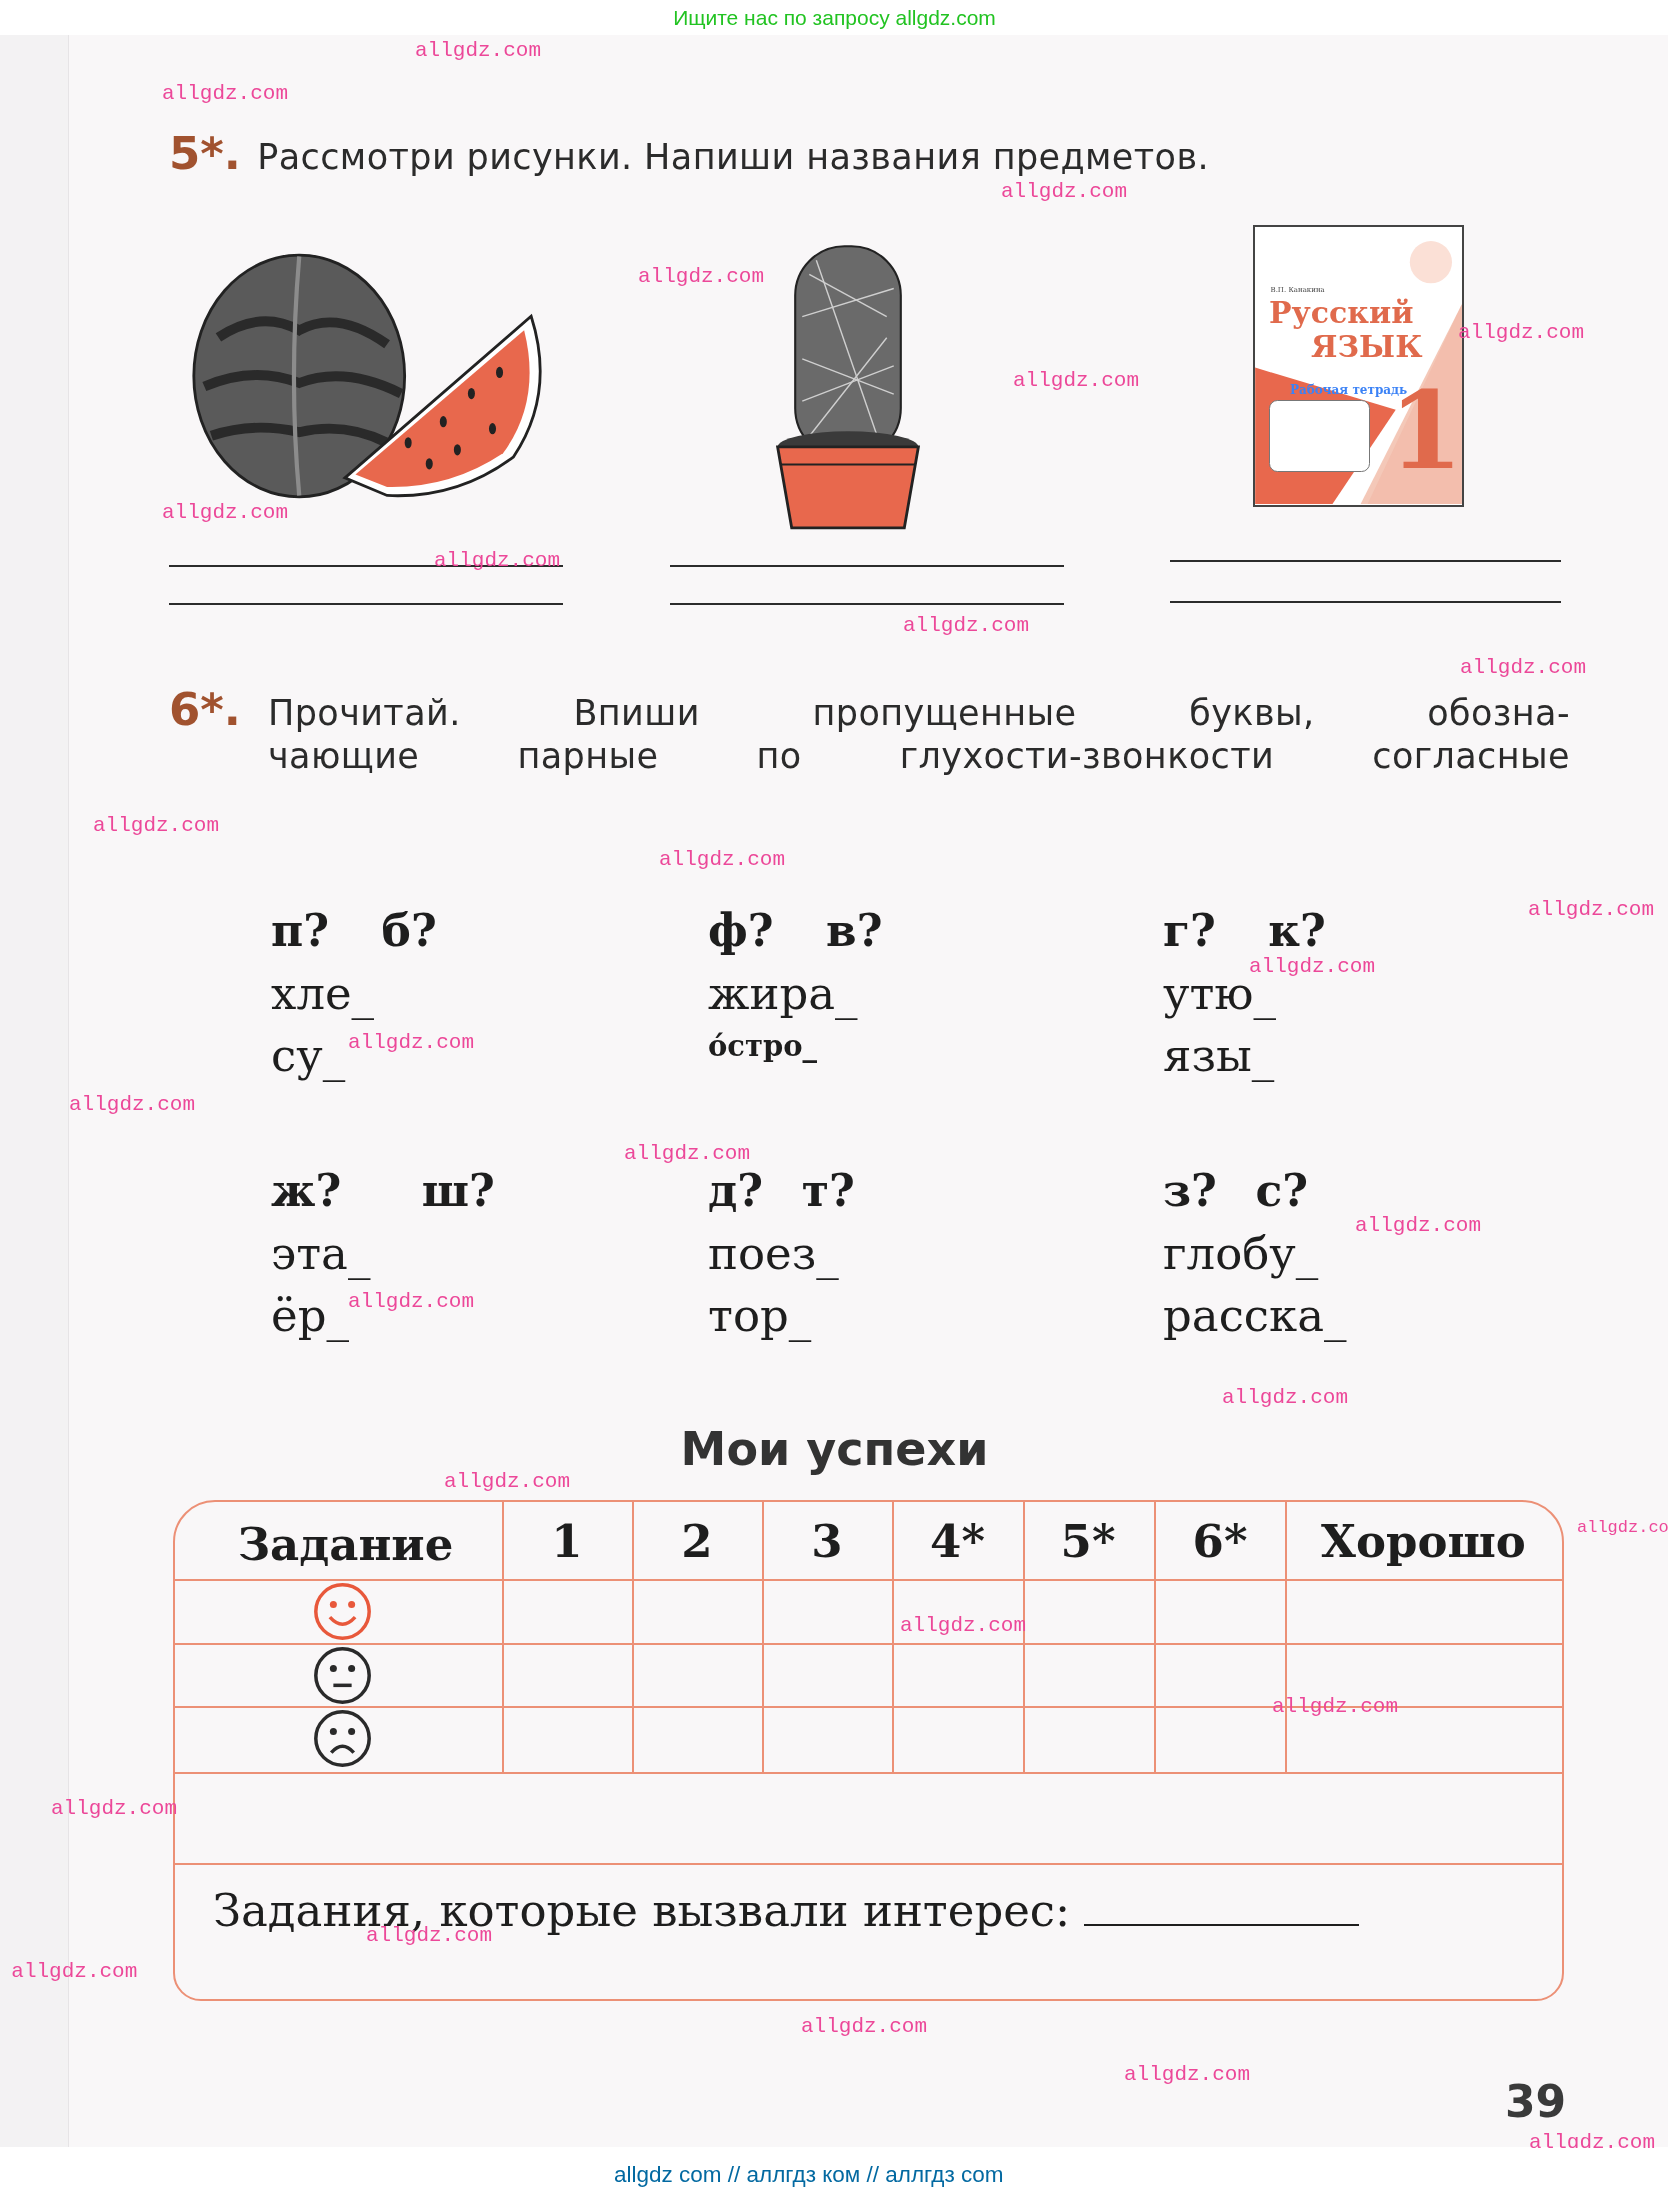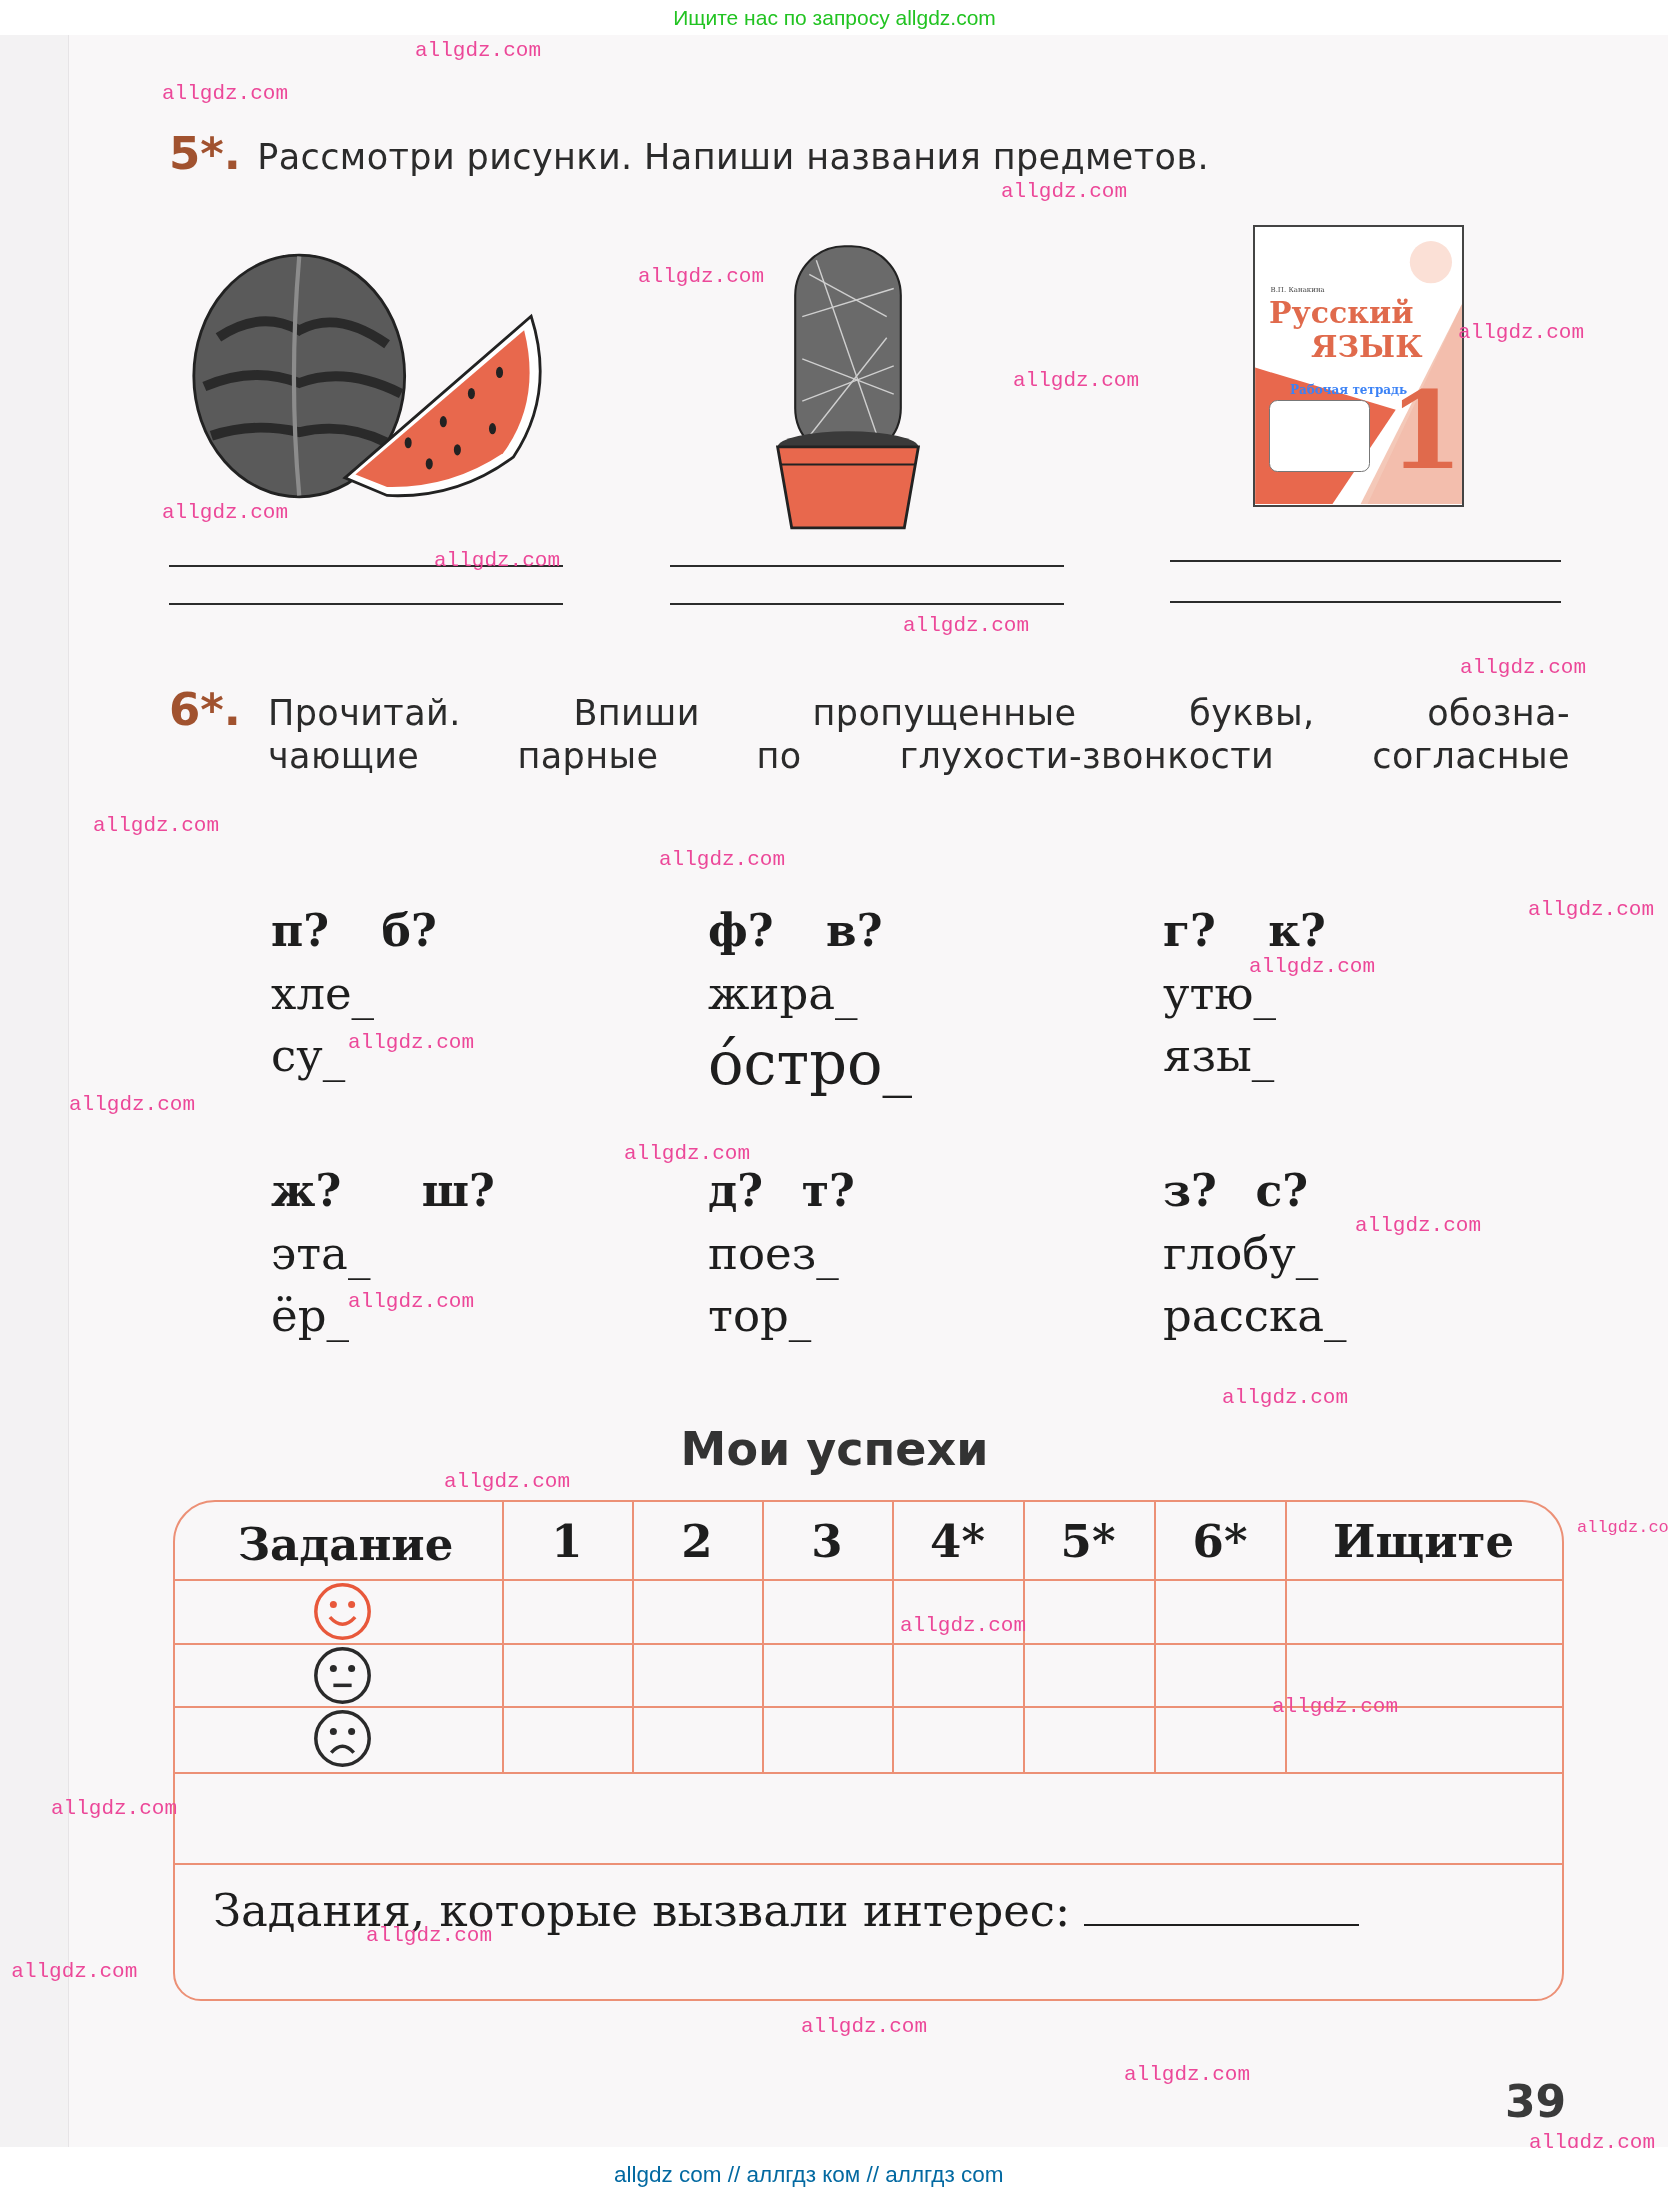--- a/index.html
+++ b/index.html
@@ -114,21 +114,21 @@
 <div class="abs" style="left:271px; top:905px;">
   <span class="serif-b" style="font-size:44px;">п?</span>
   <span class="serif-b" style="font-size:44px; margin-left:49px;">б?</span>
   <div class="serif" style="font-size:45px; margin-top:11.3px;">хле_</div>
   <div class="serif" style="font-size:45px; margin-top:8.4px;">су_</div>
 </div>
 <div class="abs" style="left:708px; top:905px;">
   <span class="serif-b" style="font-size:44px;">ф?</span>
   <span class="serif-b" style="font-size:44px; margin-left:49px;">в?</span>
   <div class="serif" style="font-size:45px; margin-top:11.3px;">жира_</div>
-  <div class="serif" style="font-size:59px; margin-top:8.4px;">о́стро_</div>
+  <div class="serif" style="font-size:29px; margin-top:8.4px;font-weight:bold;">о́стро_</div>
 </div>
 <div class="abs" style="left:1163px; top:905px;">
   <span class="serif-b" style="font-size:44px;">г?</span>
   <span class="serif-b" style="font-size:44px; margin-left:49px;">к?</span>
   <div class="serif" style="font-size:45px; margin-top:11.3px;">утю_</div>
   <div class="serif" style="font-size:45px; margin-top:8.4px;">язы_</div>
 </div>
 
 <div class="abs" style="left:271px; top:1165px;">
   <span class="serif-b" style="font-size:44px;">ж?</span>
@@ -167,21 +167,21 @@
   <div class="tline-v" style="left:979px; top:0; height:270px;"></div>
   <div class="tline-v" style="left:1110px; top:0; height:270px;"></div>
 
   <div class="th" style="left:14px; top:15.5px; width:313px;">Задание</div>
   <div class="th" style="left:327px; top:12.7px; width:130px;">1</div>
   <div class="th" style="left:457px; top:12.7px; width:130px;">2</div>
   <div class="th" style="left:587px; top:12.7px; width:130px;">3</div>
   <div class="th" style="left:717px; top:12.7px; width:131px;">4*</div>
   <div class="th" style="left:848px; top:12.7px; width:130px;">5*</div>
   <div class="th" style="left:979px; top:12.7px; width:132px;">6*</div>
-  <div class="th" style="left:1110px; top:12.7px; width:277px;">Ищите</div>
+  <div class="th" style="left:1110px; top:12.7px; width:277px;">Хорошо</div>
 
   <svg class="smiley" style="left:138px; top:80px;" viewBox="0 0 84 84">
     <circle cx="42" cy="42" r="38" fill="none" stroke="#e8583b" stroke-width="5"></circle>
     <circle cx="29" cy="32" r="5" fill="#e8583b"></circle>
       <circle cx="55" cy="32" r="5" fill="#e8583b"></circle>
     <path d="M24 50 Q42 70 60 50" fill="none" stroke="#e8583b" stroke-width="5"></path>
   </svg>
   <svg class="smiley" style="left:138px; top:144px;" viewBox="0 0 84 84">
     <circle cx="42" cy="42" r="38" fill="none" stroke="#2a2a2a" stroke-width="5"></circle>
     <circle cx="29" cy="32" r="5" fill="#2a2a2a"></circle>

